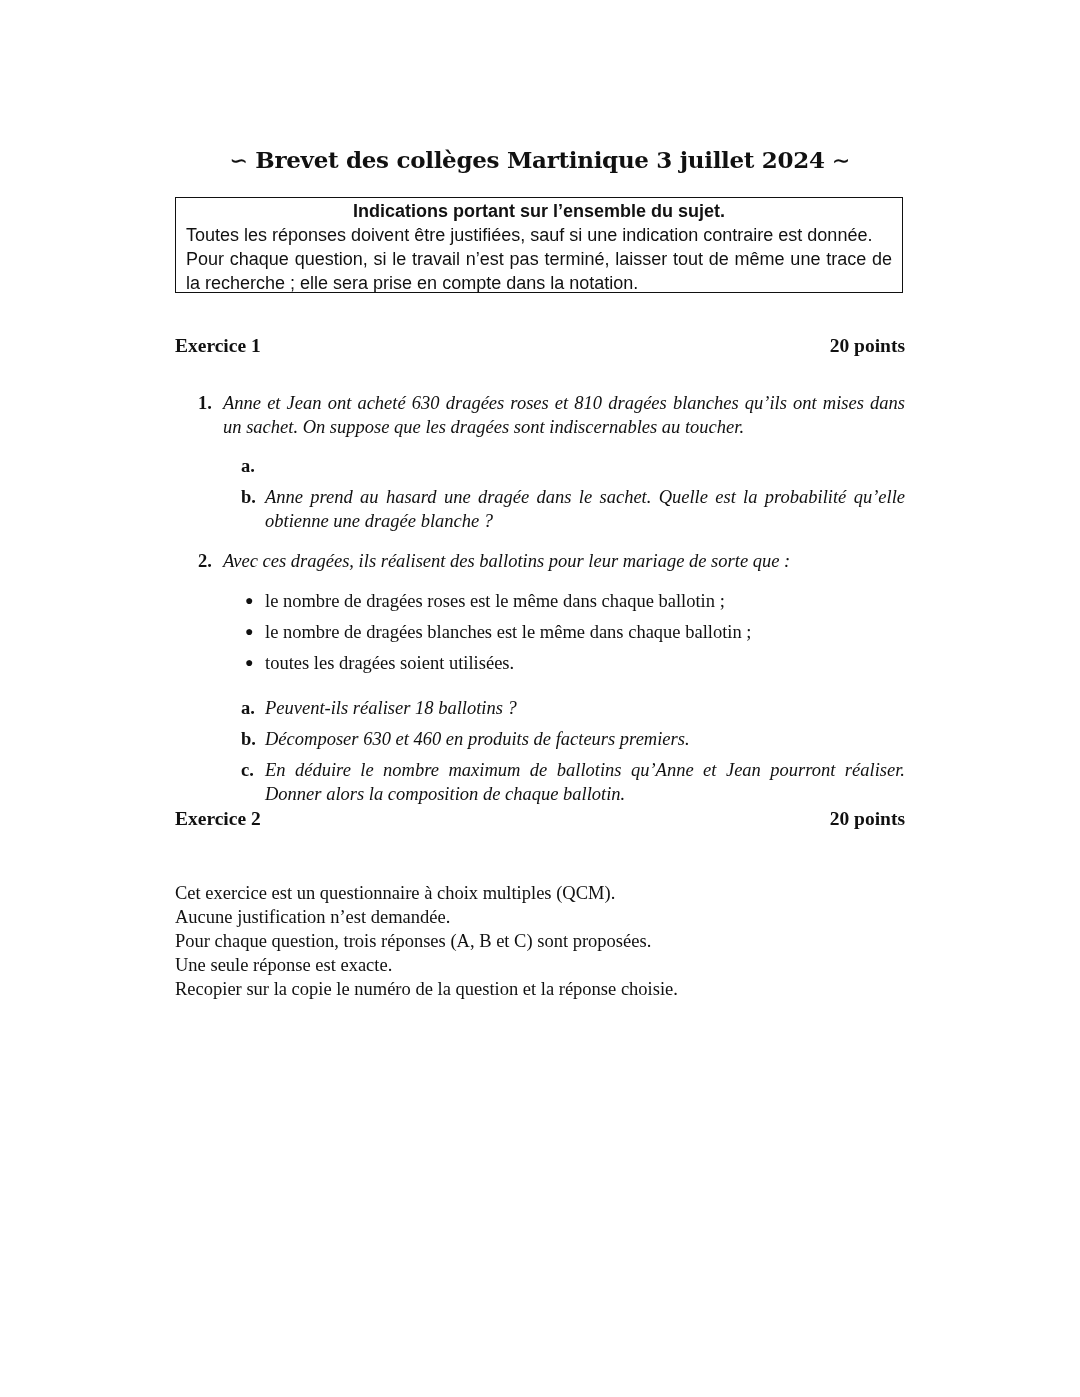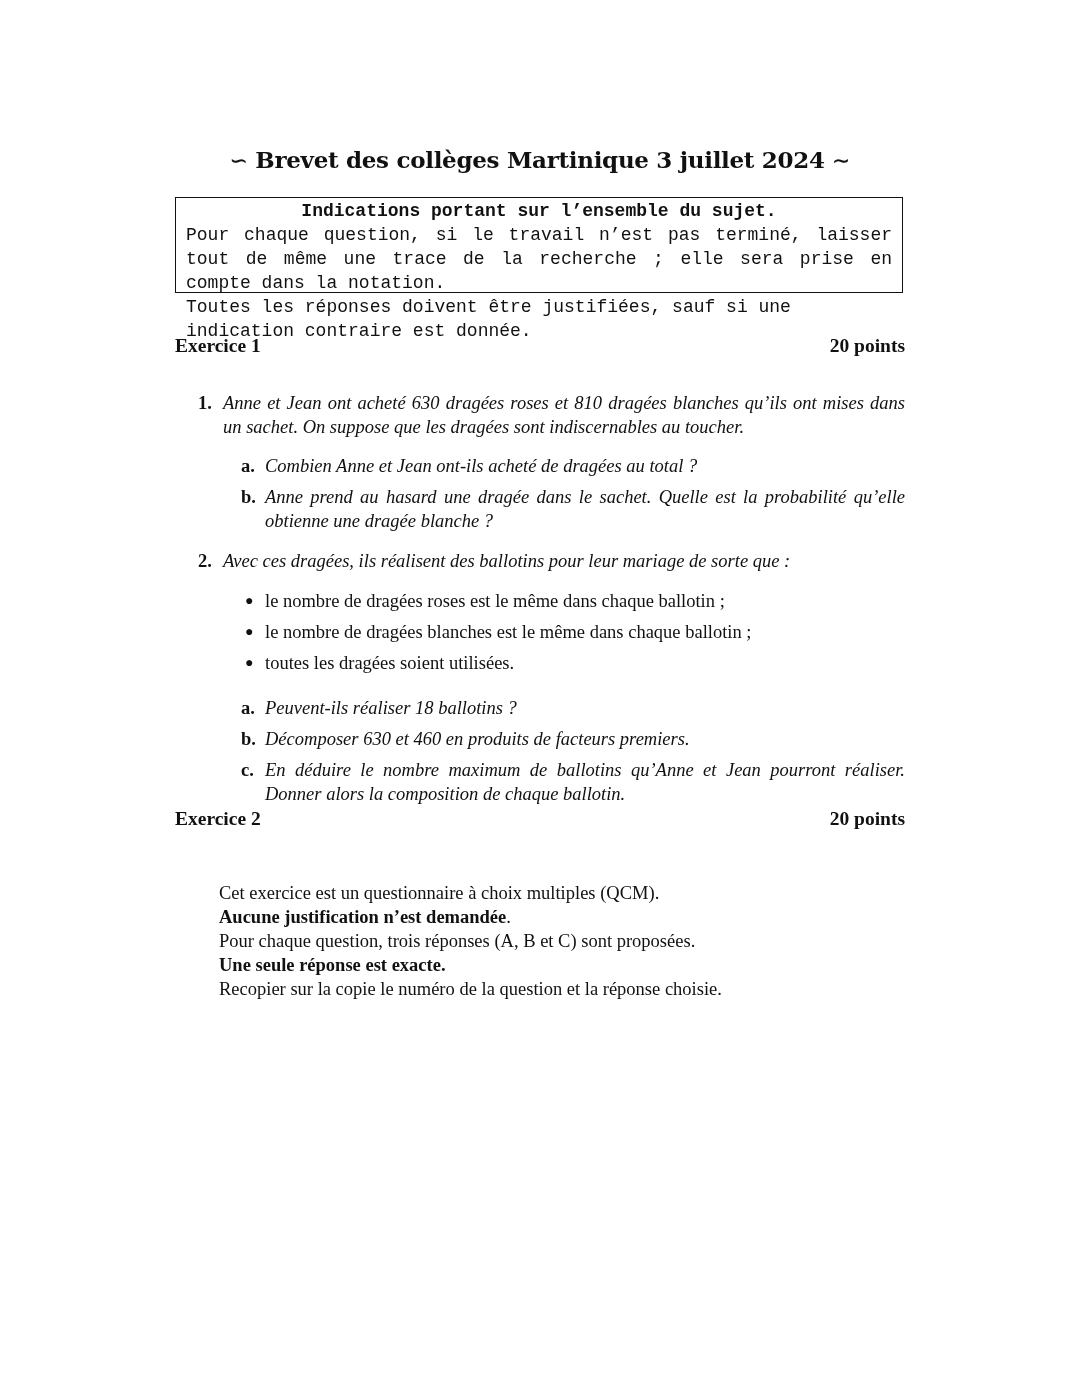--- a/index.html
+++ b/index.html
@@ -42,21 +42,21 @@
     }
     .indications {
       position: absolute;
       top: 197px;
       left: 0;
       width: 728px;
       height: 96px;
       border: 1.3px solid #111;
       box-sizing: border-box;
       padding: 1px 10px 0 10px;
-      font-family: Liberation Mono, monospace;
+      font-family: Liberation Sans, sans-serif;
       font-size: 18px;
       line-height: 24px;
     }
     .indications .head {
       text-align: center;
       font-weight: bold;
     }
     .ex-header {
       position: absolute;
       left: 0;
@@ -92,54 +92,52 @@
     }
     .bullet .dot {
       width: 20px;
       font-size: 14px;
       line-height: 24px;
     }
     .ex2-line {
       position: absolute;
       left: 0;
       width: 730px;
-      margin-left: 44px;
     }
-    .bold { font-weight: bold; }
+    .bold { font-weight: normal; }
   </style>
 </head>
 <body>
 
 <div class="page">
 
   <div class="title">
     <span class="orn">∽</span>
     <span>Brevet des collèges Martinique 3 juillet 2024</span>
     <span class="orn orn-right">∽</span>
   </div>
 
   <div class="indications">
     <div class="head">Indications portant sur l’ensemble du sujet.</div>
+    <div>Toutes les réponses doivent être justifiées, sauf si une indication contraire est donnée.</div>
     <div style="text-align:justify">Pour chaque question, si le travail n’est pas terminé, laisser tout de même une trace de la recherche ; elle sera prise en compte dans la notation.</div>
-    <div>Toutes les réponses doivent être justifiées, sauf si une indication contraire est donnée.</div>
   </div>
 
   <div class="ex-header" style="top:335px">
     <span>Exercice 1</span>
     <span>20 points</span>
   </div>
 
   <div class="q txt" style="top:391px; left:23px; width:707px">
     <span class="num" style="width:25px">1.</span>
     <span class="body">Anne et Jean ont acheté 630 dragées roses et 810 dragées blanches qu’ils ont mises dans un sachet. On suppose que les dragées sont indiscernables au toucher.</span>
   </div>
 
   <div class="q txt" style="top:454px; left:66px; width:664px">
     <span class="num" style="width:24px">a.</span>
-    <span class="body">Combien Anne et Jean ont-ils acheté de dragées au total ?</span>
   </div>
 
   <div class="q txt" style="top:485px; left:66px; width:664px">
     <span class="num" style="width:24px">b.</span>
     <span class="body">Anne prend au hasard une dragée dans le sachet. Quelle est la probabilité qu’elle obtienne une dragée blanche ?</span>
   </div>
 
   <div class="q txt" style="top:549px; left:23px; width:707px">
     <span class="num" style="width:25px">2.</span>
     <span class="body">Avec ces dragées, ils réalisent des ballotins pour leur mariage de sorte que :</span>

